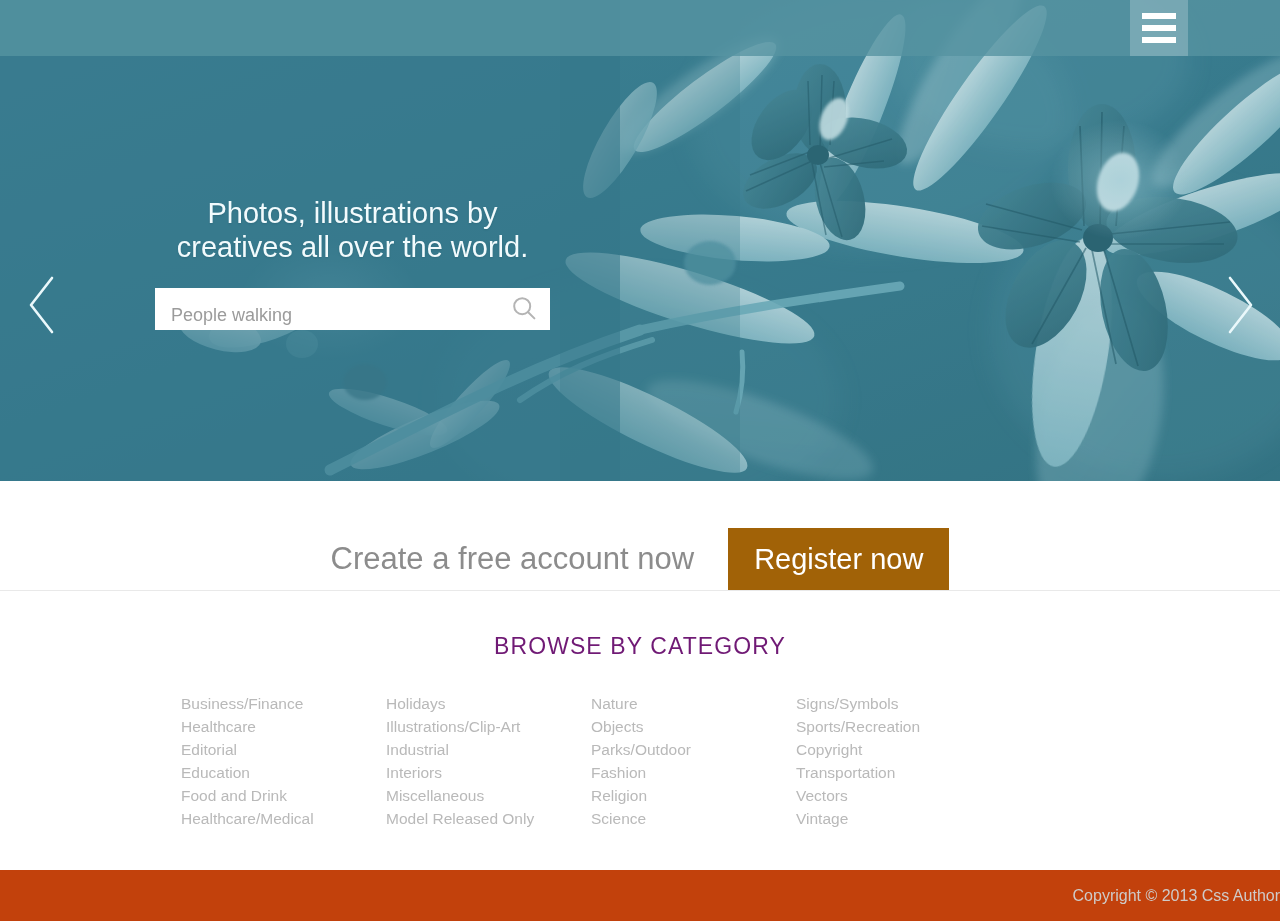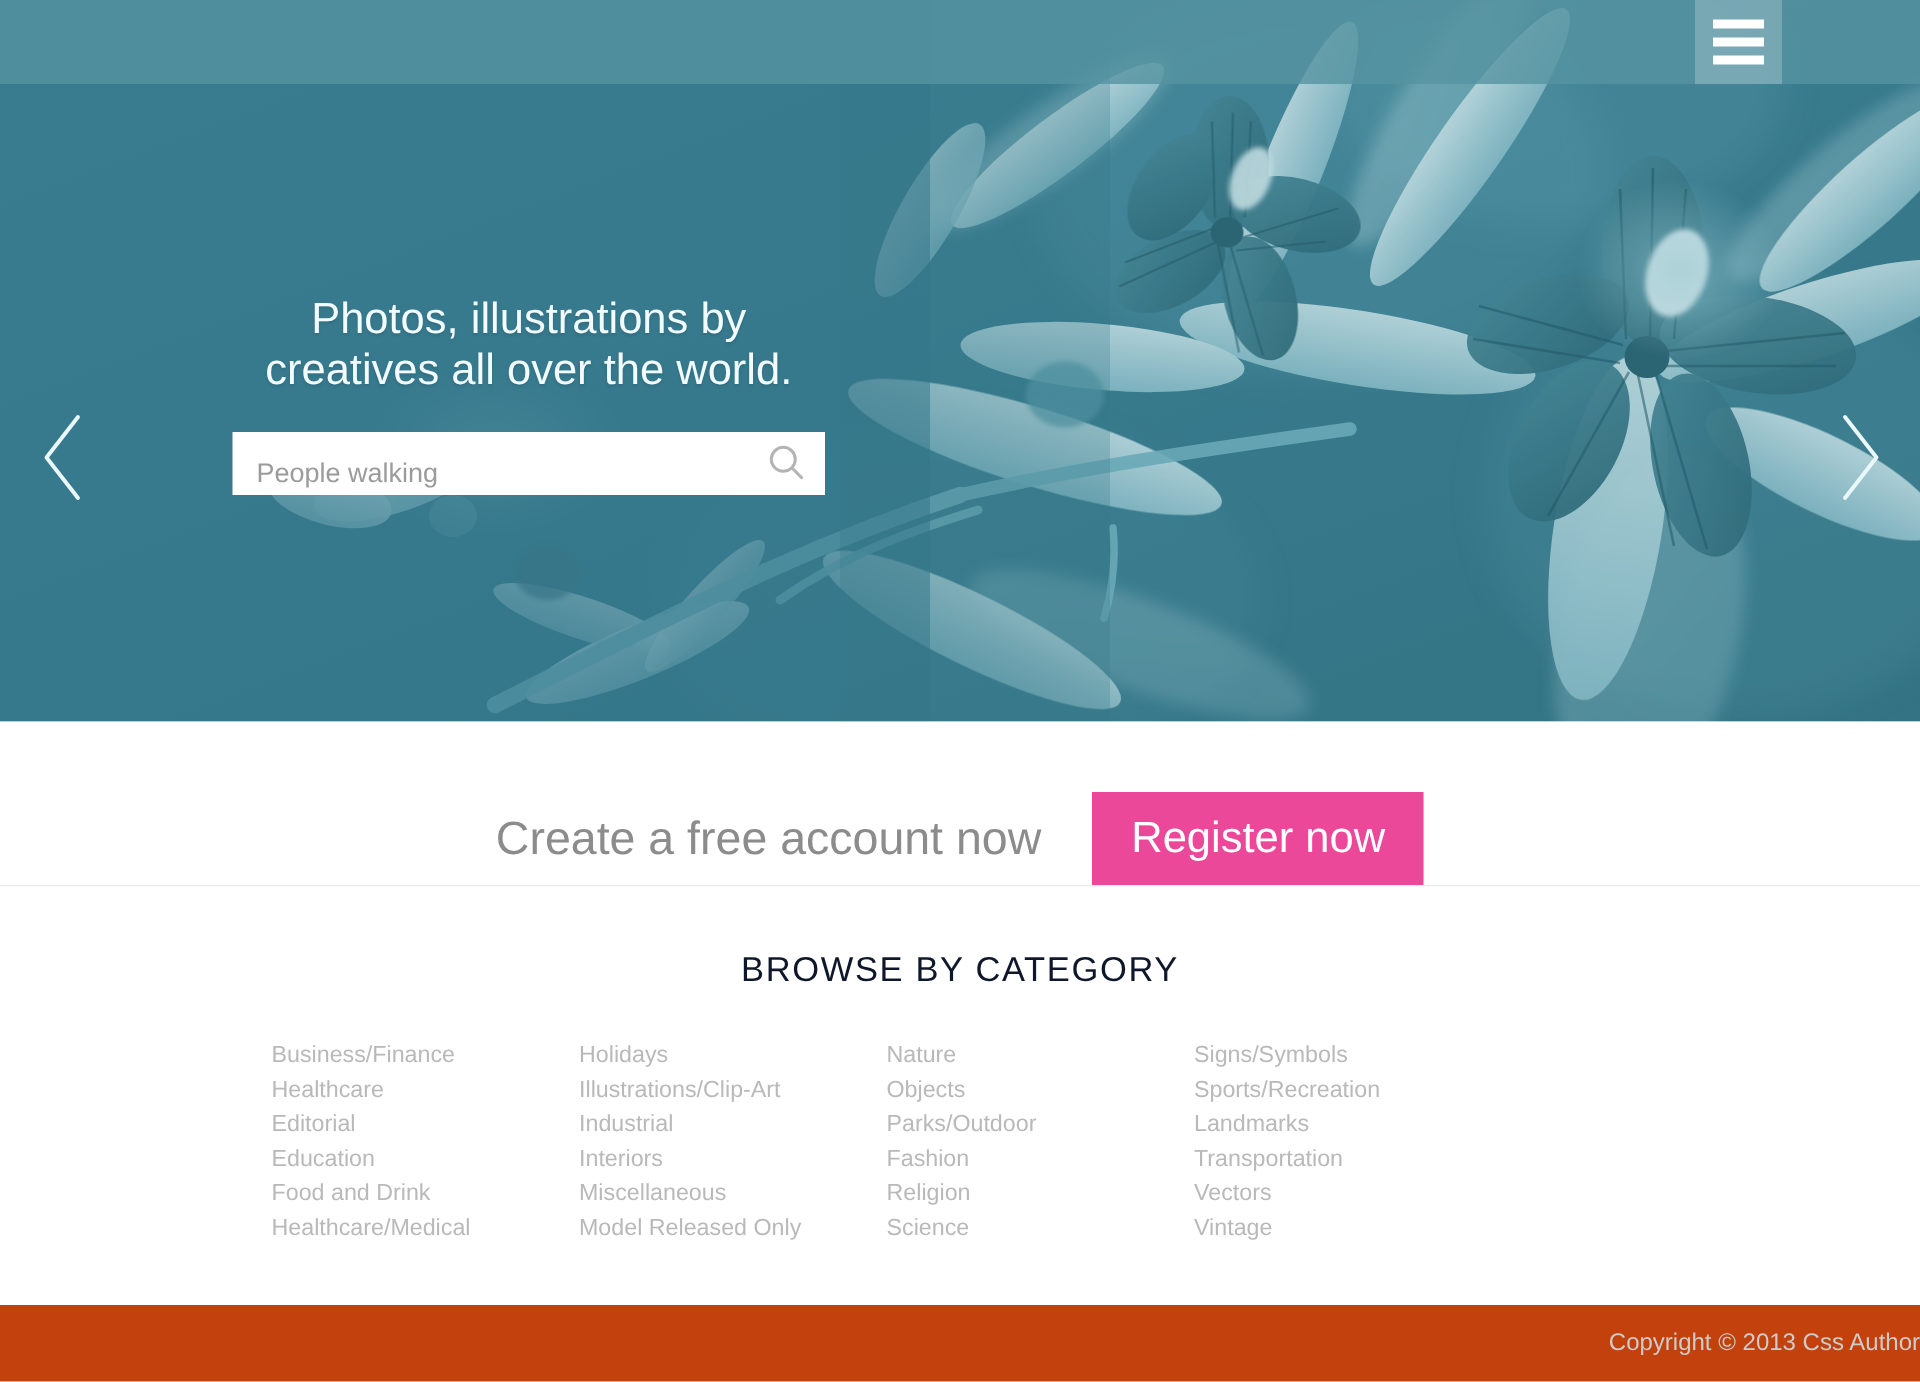--- a/index.html
+++ b/index.html
@@ -116,21 +116,21 @@
     display: flex; align-items: flex-end; justify-content: center;
   }
   .register-row { display: flex; align-items: center; gap: 34px; }
   .register-text {
     color: #8c8c8c;
     font-size: 31px;
     font-weight: 400;
     white-space: nowrap;
   }
   .register-btn {
-    background: #ec4899;
+    background: #a16207;
     color: #ffffff;
     border: 0;
     font-family: "Liberation Sans", sans-serif;
     font-size: 29px;
     font-weight: 400;
     padding: 0 26px;
     height: 62px;
     line-height: 62px;
     cursor: pointer;
     white-space: nowrap;
@@ -138,21 +138,21 @@
 
   
   .categories {
     position: relative;
     width: 1280px; height: 258px;
     background: #ffffff;
     padding-top: 42px;
   }
   .cat-title {
     text-align: center;
-    color: #0f172a;
+    color: #701a75;
     font-size: 23px;
     letter-spacing: 1.1px;
     font-weight: 400;
   }
   .cat-cols {
     display: flex;
     margin: 32px 0 0 181px;
     width: 1020px;
   }
   .cat-col { width: 205px; }
@@ -403,21 +403,21 @@
         <a class="cat-item">Nature</a>
         <a class="cat-item">Objects</a>
         <a class="cat-item">Parks/Outdoor</a>
         <a class="cat-item">Fashion</a>
         <a class="cat-item">Religion</a>
         <a class="cat-item">Science</a>
       </div>
       <div class="cat-col">
         <a class="cat-item">Signs/Symbols</a>
         <a class="cat-item">Sports/Recreation</a>
-        <a class="cat-item">Landmarks</a>
+        <a class="cat-item">Copyright</a>
         <a class="cat-item">Transportation</a>
         <a class="cat-item">Vectors</a>
         <a class="cat-item">Vintage</a>
       </div>
     </div>
   </section>
 
   <footer class="footer">
     <span class="footer-text">Copyright © 2013 Css Author</span>
   </footer>

